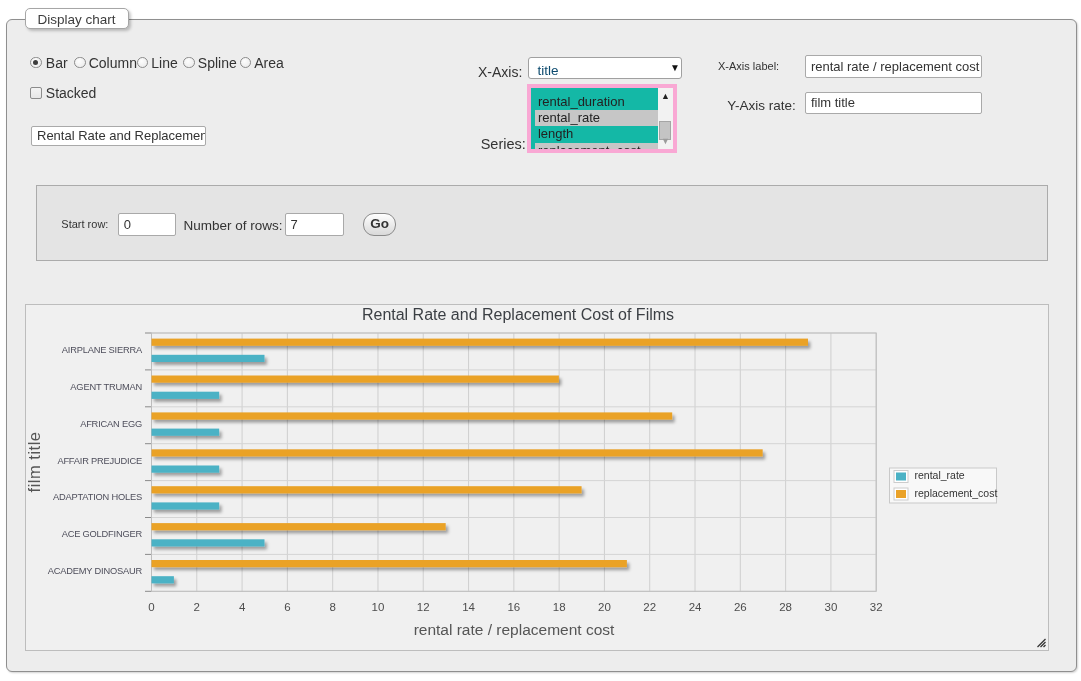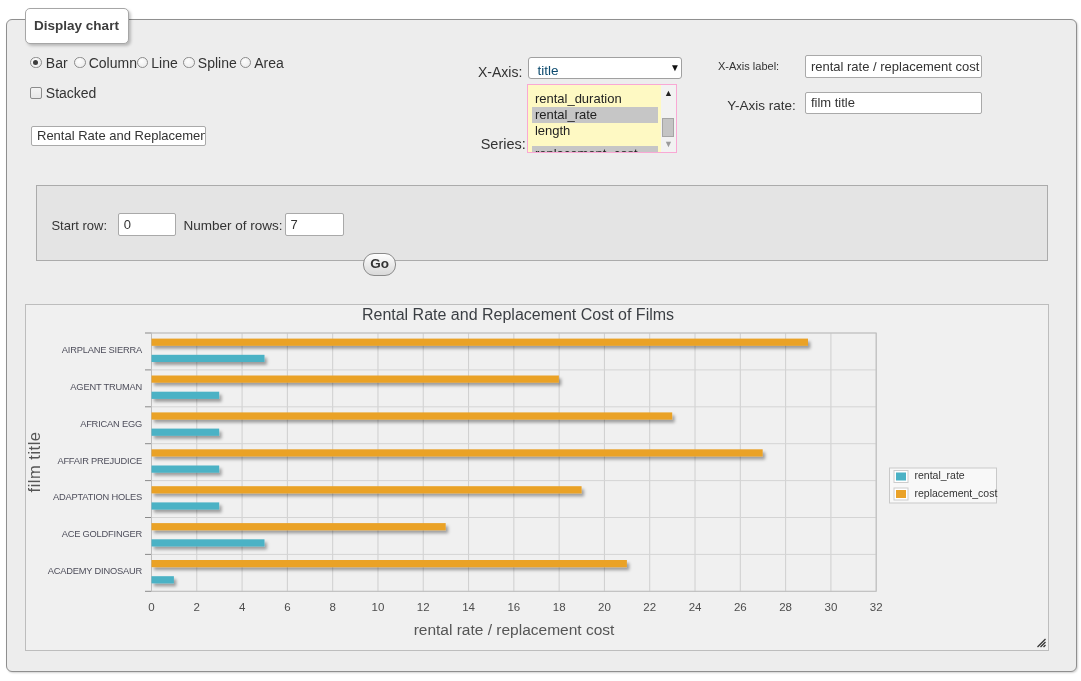--- a/index.html
+++ b/index.html
@@ -1,37 +1,37 @@
 <!DOCTYPE html>
 <html><head>
 <meta charset="utf-8">
 <style>
   * { margin:0; padding:0; box-sizing:border-box; }
   html,body { width:1081px; height:681px; background:#fff;
     font-family:"Liberation Sans", sans-serif; position:relative; overflow:hidden; }
   .abs { position:absolute; }
   .fs { left:5.5px; top:19px; width:1071.5px; height:653px; background:#ededed;
         border:1px solid #8f8f8f; border-radius:6px; box-shadow:1px 1px 2px rgba(0,0,0,.18); }
-  .legendbox { left:24.5px; top:7.5px; width:104px; height:36px; background:#fff;
+  .legendbox { left:24.5px; top:7.5px; width:104px; height:21px; background:#fff;
         border:1px solid #a6a6a6; border-radius:5px; box-shadow:2px 2px 3px rgba(0,0,0,.22);
-        font-weight:bold; font-size:13.5px; color:#3d3d3d; text-align:center; line-height:20px; padding-top:7px; }
+        font-weight:normal; font-size:13.5px; color:#3d3d3d; text-align:center; line-height:20px; padding-top:1px; }
   .lbl { font-size:14px; color:#333; white-space:nowrap; }
   .radio { width:11.5px; height:11.5px; border:1px solid #8b8b8b; border-radius:50%;
         background:radial-gradient(circle at 40% 35%, #fdfdfd, #e8e8e8); }
   .radio.on::after { content:""; position:absolute; left:2.2px; top:2.2px; width:5.3px; height:5.3px;
         border-radius:50%; background:#3d3d3d; }
   .check { width:11.5px; height:11.5px; border:1px solid #8b8b8b; border-radius:2px;
         background:linear-gradient(#f3f3f3,#e6e6e6); }
   .tin { border:1px solid #a9a9a9; border-radius:2px; background:#fff; font-size:13px; color:#333;
         padding:0 0 0 5px; line-height:19px; white-space:nowrap; overflow:hidden; }
   .sel { border:1px solid #a0a0a0; border-radius:3px; background:#fff; }
   .grey2 { left:35.5px; top:185px; width:1012.5px; height:76px; background:#e4e4e4; border:1px solid #ababab; }
   .gobtn { width:33px; height:22.5px; border:1px solid #8a8a8a; border-radius:11px;
         background:linear-gradient(#fefefe,#d9d9d9); font-size:13.5px; color:#333;
-        text-align:center; line-height:20px; font-weight:bold;margin-top:40px; }
+        text-align:center; line-height:20px; font-weight:bold; }
   .chartbox { left:24.5px; top:304px; width:1024px; height:347px; background:#f0f0f0; border:1px solid #bdbdbd; }
 </style>
 </head>
 <body>
 <div class="abs fs"></div>
 <div class="abs legendbox">Display chart</div>
 
 <div class="abs radio on" style="left:30px;top:56.5px"></div>
 <span class="abs lbl" style="left:45.8px;top:55px">Bar</span>
 <div class="abs radio" style="left:74px;top:56.5px"></div>
@@ -46,43 +46,43 @@
 <div class="abs check" style="left:30px;top:87px"></div>
 <span class="abs lbl" style="left:45.8px;top:85px">Stacked</span>
 
 <div class="abs tin" style="left:31px;top:126.4px;width:175px;height:20px;line-height:18px">Rental Rate and Replacement Cost of Films</div>
 
 <span class="abs lbl" style="left:478px;top:63.5px;width:49.4px;text-align:left;font-size:14px">X-Axis:</span>
 <div class="abs sel" style="left:528.4px;top:56.6px;width:154px;height:22.4px">
   <span class="abs" style="left:8px;top:5px;font-size:13.5px;color:#0c4a6e">title</span>
   <span class="abs" style="left:140.5px;top:4.5px;font-size:10px;color:#111">▼</span>
 </div>
-<div class="abs" style="left:526.9px;top:84.3px;width:150.5px;height:68.3px;background:#fef9c3;border:1px solid #f9a8d4;overflow:hidden">
+<div class="abs" style="left:526.9px;top:84.3px;width:150.5px;height:68.3px;background:#14b8a6;border:4px solid #f9a8d4;overflow:hidden">
   <div style="position:absolute;left:4px;top:5.4px;width:126.3px;font-size:13px;color:#222">
     <div style="height:16.1px;line-height:16.1px;padding-left:3px">rental_duration</div>
     <div style="height:16.1px;line-height:16.1px;padding-left:3px;background:#c6c6c6">rental_rate</div>
-    <div style="height:23px;line-height:16.1px;padding-left:3px">length</div>
+    <div style="height:17px;line-height:16.1px;padding-left:3px">length</div>
     <div style="height:16.1px;line-height:16.1px;padding-left:3px;background:#c6c6c6">replacement_cost</div>
   </div>
 
   <div style="position:absolute;right:0;top:0;width:15.5px;height:100%;background:#f2f2f2">
     <div style="position:absolute;left:3px;top:3px;font-size:9px;color:#222">▲</div>
     <div style="position:absolute;left:1.5px;top:33px;width:12px;height:19px;background:#c4c4c4;border:1px solid #a5a5a5"></div>
     <div style="position:absolute;left:3px;bottom:3px;font-size:9px;color:#9b9b9b">▼</div>
   </div>
 </div>
 <span class="abs lbl" style="left:478px;top:136px;width:50.5px;text-align:center;font-size:14.5px">Series:</span>
 
 <span class="abs lbl" style="left:718px;top:60px;width:77.7px;text-align:left;font-size:11px">X-Axis label:</span>
 <div class="abs tin" style="left:804.9px;top:54.5px;width:177px;height:23.5px;line-height:21.5px">rental rate / replacement cost</div>
 <span class="abs lbl" style="left:718px;top:97.5px;width:77.7px;text-align:right;font-size:13.5px">Y-Axis rate:</span>
 <div class="abs tin" style="left:804.9px;top:92px;width:177px;height:21.5px;line-height:19.5px">film title</div>
 
 <div class="abs grey2"></div>
-<span class="abs lbl" style="left:50px;top:218px;width:58.4px;text-align:center;font-size:13px">Start row:</span>
+<span class="abs lbl" style="left:50px;top:218px;width:58.4px;text-align:right;font-size:11px">Start row:</span>
 <div class="abs tin" style="left:117.7px;top:212.6px;width:58.5px;height:23.5px;line-height:21.5px">0</div>
 <span class="abs lbl" style="left:183.6px;top:218px;font-size:13.5px">Number of rows:</span>
 <div class="abs tin" style="left:284.6px;top:212.6px;width:59px;height:23.5px;line-height:21.5px">7</div>
 <div class="abs gobtn" style="left:363px;top:213.3px">Go</div>
 
 <div class="abs chartbox">
 <svg width="1024" height="347" viewBox="0 0 1024 347" style="position:absolute;left:0;top:0">
 <defs>
         <filter id="bsh" x="-30%" y="-60%" width="160%" height="260%">
           <feDropShadow dx="2.4" dy="3" stdDeviation="1.6" flood-color="#000" flood-opacity="0.34"></feDropShadow>

